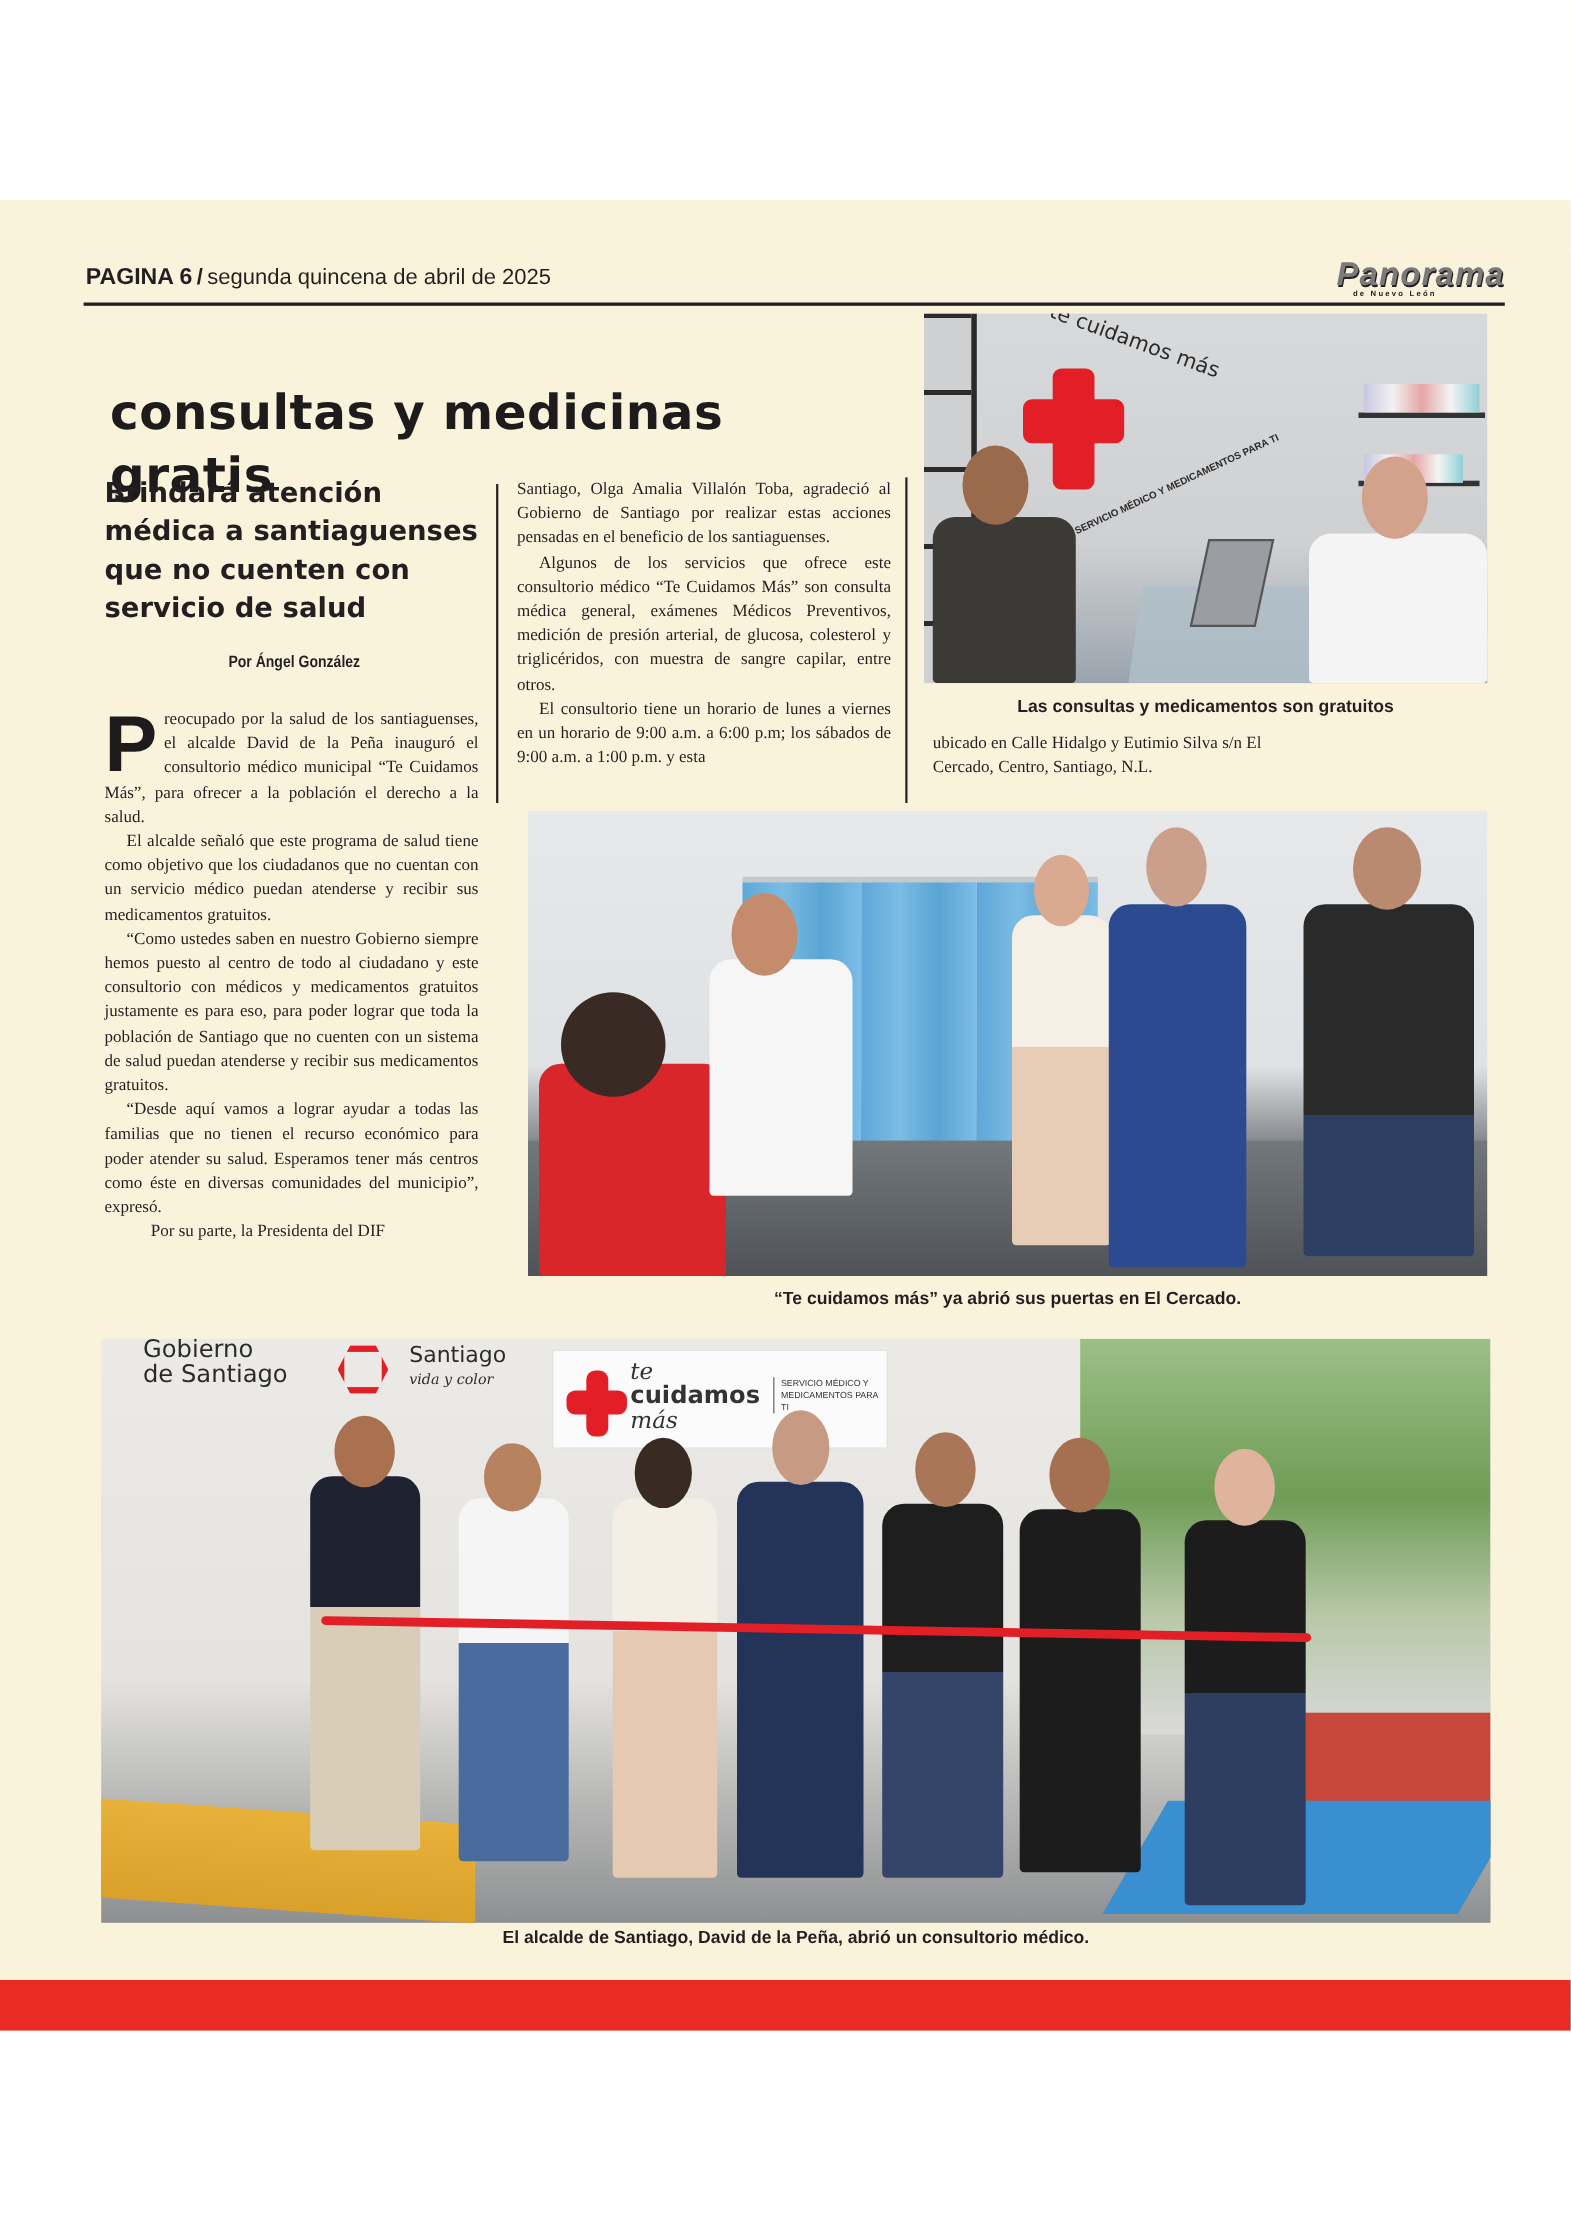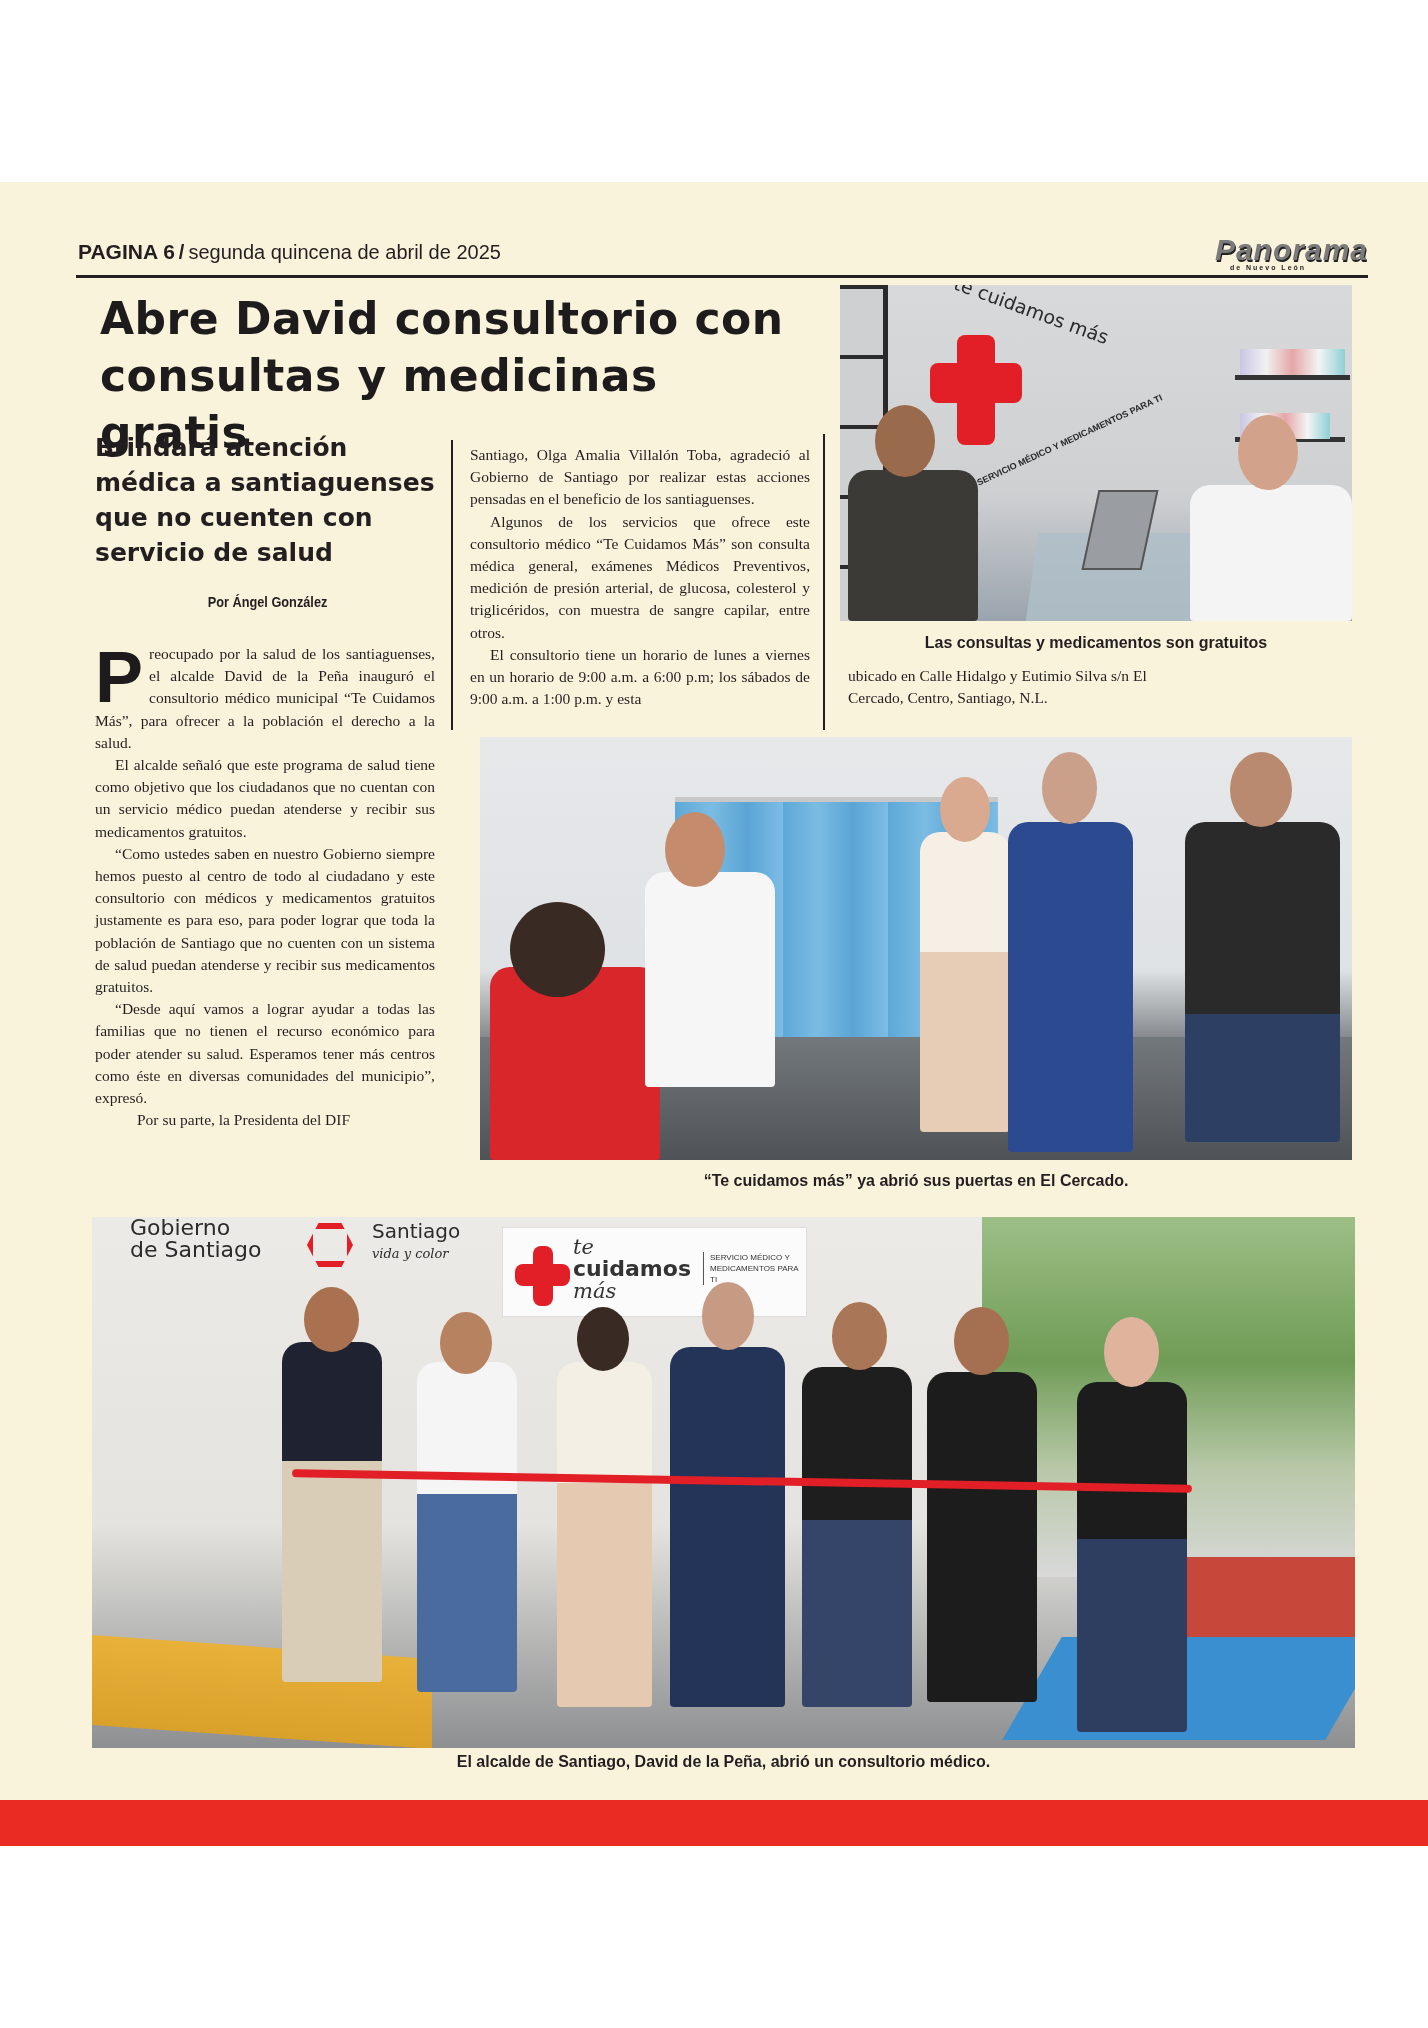--- a/index.html
+++ b/index.html
@@ -19,21 +19,21 @@
 
   .headline { position: absolute; left: 100px; top: 290px; width: 720px; font-family: "DejaVu Sans", sans-serif; font-weight: bold; font-size: 44px; line-height: 57px; color: #1d1b1c; letter-spacing: 0.5px; }
 
   .subhead { position: absolute; left: 95px; top: 430px; width: 345px; font-family: "DejaVu Sans", sans-serif; font-size: 25px; line-height: 35px; color: #231f20; }
   .byline { position: absolute; left: 95px; top: 593px; width: 345px; text-align: center; font-family: "Liberation Sans", sans-serif; font-weight: bold; font-size: 15px; color: #231f20; transform: scaleX(0.85); }
 
   .col { position: absolute; font-size: 15.5px; line-height: 22.2px; text-align: justify; color: #231f20; }
   .col p { text-indent: 20px; }
   .col p.first { text-indent: 0; }
   .col1 { left: 95px; top: 643px; width: 340px; }
-  .col2 { left: 470px; top: 444px; width: 340px; }
+  .col2 { left: 470px; top: 434px; width: 340px; }
   .col3 { left: 848px; top: 665px; width: 340px; text-align: left; }
   .dropcap { float: left; font-family: "Liberation Sans", sans-serif; font-weight: bold; font-size: 72px; line-height: 60px; margin: 4px 6px 0 0; color: #1d1b1c; }
   .last-indent { text-indent: 42px !important; }
 
   .vrule { position: absolute; width: 2px; background: #231f20; }
   .vr1 { left: 451px; top: 440px; height: 290px; }
   .vr2 { left: 823px; top: 434px; height: 296px; }
 
   .photo { position: absolute; overflow: hidden; }
   .photo1 { left: 840px; top: 285px; width: 512px; height: 336px; background: linear-gradient(180deg, #d8d9db 0%, #cfd0d2 62%, #9aa4ad 100%); }
@@ -87,21 +87,21 @@
 <div class="header-left">
   <span class="pg">PAGINA 6</span><span class="sep">/</span><span>segunda quincena de abril de 2025</span>
 </div>
 <div class="masthead">
   <div class="logo">Panorama</div>
   <div class="sub">de Nuevo León</div>
 </div>
 <div class="header-rule"></div>
 
 <h1 class="headline">
-  <span>Abre David consultorio con</span><br>
+  <br>
   <span>consultas y medicinas gratis</span>
 </h1>
 
 <h2 class="subhead">Brindará atención médica a santiaguenses que no cuenten con servicio de salud</h2>
 <div class="byline">Por Ángel González</div>
 
 <div class="col col1">
   <p class="first"><span class="dropcap">P</span><span>reocupado por la salud de los santiaguenses, el alcalde David de la Peña inauguró el consultorio médico municipal “Te Cuidamos Más”, para ofrecer a la población el derecho a la salud.</span></p>
   <p>El alcalde señaló que este programa de salud tiene como objetivo que los ciudadanos que no cuentan con un servicio médico puedan atenderse y recibir sus medicamentos gratuitos.</p>
   <p>“Como ustedes saben en nuestro Gobierno siempre hemos puesto al centro de todo al ciudadano y este consultorio con médicos y medicamentos gratuitos justamente es para eso, para poder lograr que toda la población de Santiago que no cuenten con un sistema de salud puedan atenderse y recibir sus medicamentos gratuitos.</p>

